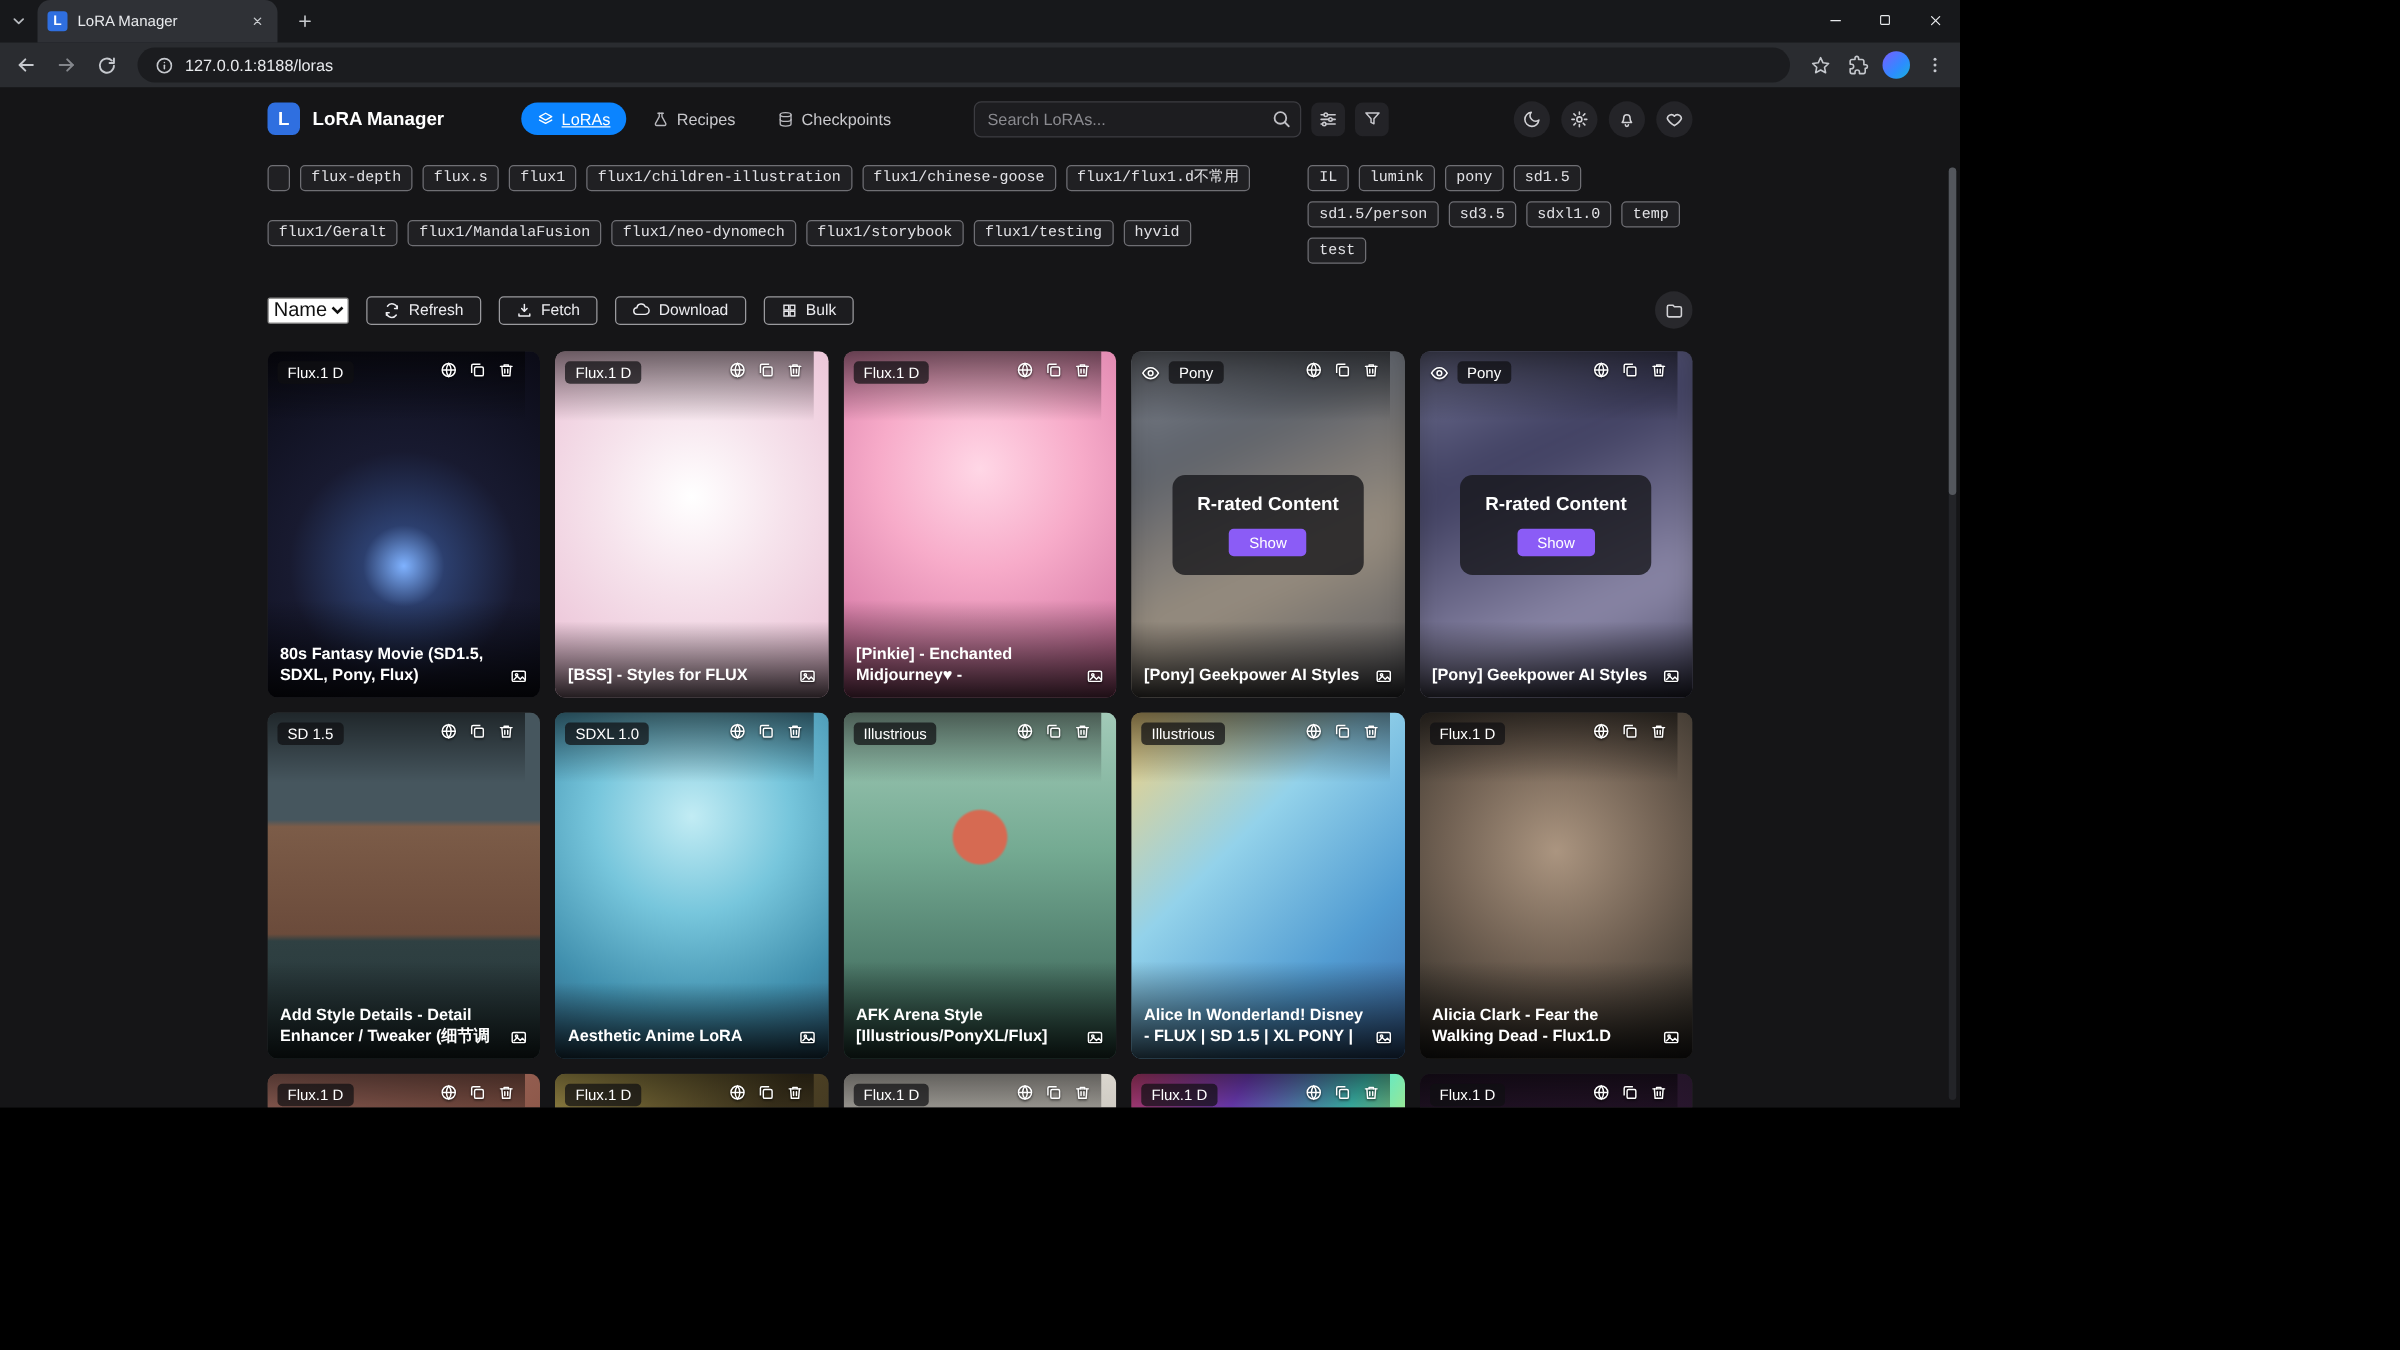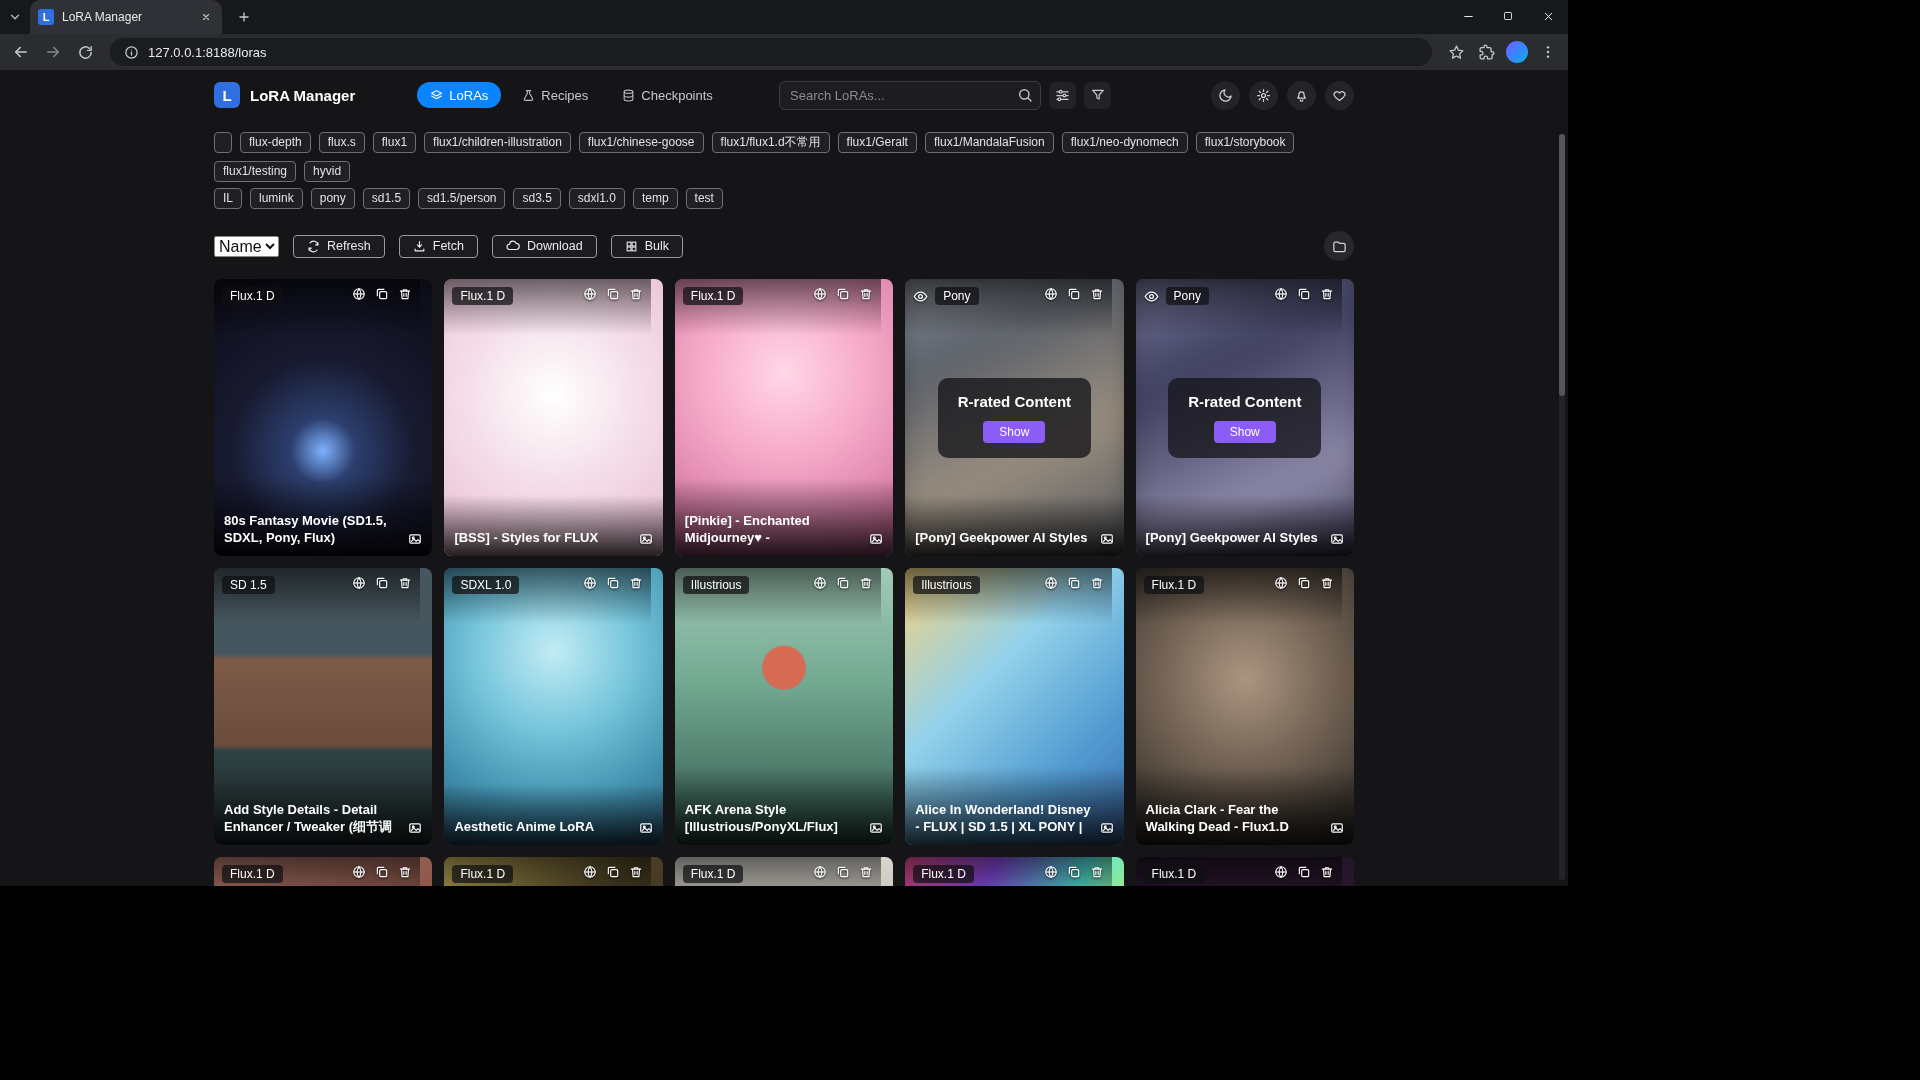--- a/index.html
+++ b/index.html
@@ -30,33 +30,33 @@
 
   
   .page { position:absolute; top:70px; left:0; right:0; bottom:0; background:#151517; overflow:hidden; }
   .container { width:1140px; margin:0 auto; }
 
   .app-header { display:flex; align-items:center; height:46px; margin-top:2px; }
   .logo { width:26px; height:26px; border-radius:6px; background:#2f6fe0; color:#fff; font-weight:bold; font-size:15px; display:flex; align-items:center; justify-content:center; }
   .app-title { font-size:15px; font-weight:bold; color:#ffffff; margin-left:10px; }
   .main-nav { display:flex; align-items:center; gap:8px; margin-left:62px; }
   .nav-item { display:flex; align-items:center; gap:6px; height:26px; padding:0 13px; border-radius:14px; font-size:13px; color:#c8c8cc; cursor:pointer; }
-  .nav-item.active { background:#0b84ff; color:#fff; }
+  .nav-item.active { background:#0b84ff; color:#fff;text-decoration:underline; }
   .nav-item svg { stroke:#b9b9be; }
   .nav-item.active svg { stroke:#fff; }
   .search-group { margin-left:auto; display:flex; align-items:center; gap:8px; }
   .search-box { position:relative; width:262px; }
   .search-input { width:100%; height:29px; background:#1d1d20; border:1px solid #3c3c41; border-radius:6px; color:#e4e4e8; font-size:13px; padding:0 30px 0 10px; outline:none; font-family:"Liberation Sans", sans-serif; }
   .search-input::placeholder { color:#8b8b90; }
   .search-icon { position:absolute; right:8px; top:6px; color:#bfbfc4; }
   .sq-btn { width:27px; height:27px; border-radius:6px; background:#232327; display:flex; align-items:center; justify-content:center; color:#c9c9ce; }
   .icon-group { display:flex; align-items:center; gap:9px; margin-left:100px; }
   .round-btn { width:29px; height:29px; border-radius:50%; background:#242428; display:flex; align-items:center; justify-content:center; color:#d2d2d6; }
 
-  .tag-rows { margin-top:14px; display:flex; flex-direction:column; gap:6px; }
+  .tag-rows { margin-top:14px; display:flex; flex-direction:row; gap:18px;font-family:Liberation Mono, monospace; }
   .tag-row { display:flex; flex-wrap:wrap; gap:8px; }
   .chip { min-width:12px; height:21px; line-height:19px; padding:0 8px; border:1px solid #6f6f74; border-radius:4px; background:#202023; color:#e2e2e6; font-size:12px; cursor:pointer; }
 
   .sort-row { margin-top:22px; display:flex; align-items:center; gap:14px; }
   .sort-select { height:21px; font-size:16px; background:#ffffff; color:#111; border:1px solid #888; border-radius:2px; font-family:"Liberation Sans", sans-serif; }
   .tool-btn { display:flex; align-items:center; gap:7px; height:23px; padding:0 13px; background:#1c1c1f; border:1px solid #9a9a9e; border-radius:4px; color:#ececf0; font-size:12.5px; cursor:pointer; }
   .folder-btn { margin-left:auto; width:30px; height:30px; border-radius:50%; background:#28282c; display:flex; align-items:center; justify-content:center; color:#d2d2d6; }
 
   .grid { margin-top:18px; display:grid; grid-template-columns:repeat(5,1fr); gap:12px; }
   .card { position:relative; height:277px; border-radius:8px; overflow:hidden; background:#222; cursor:pointer; }

